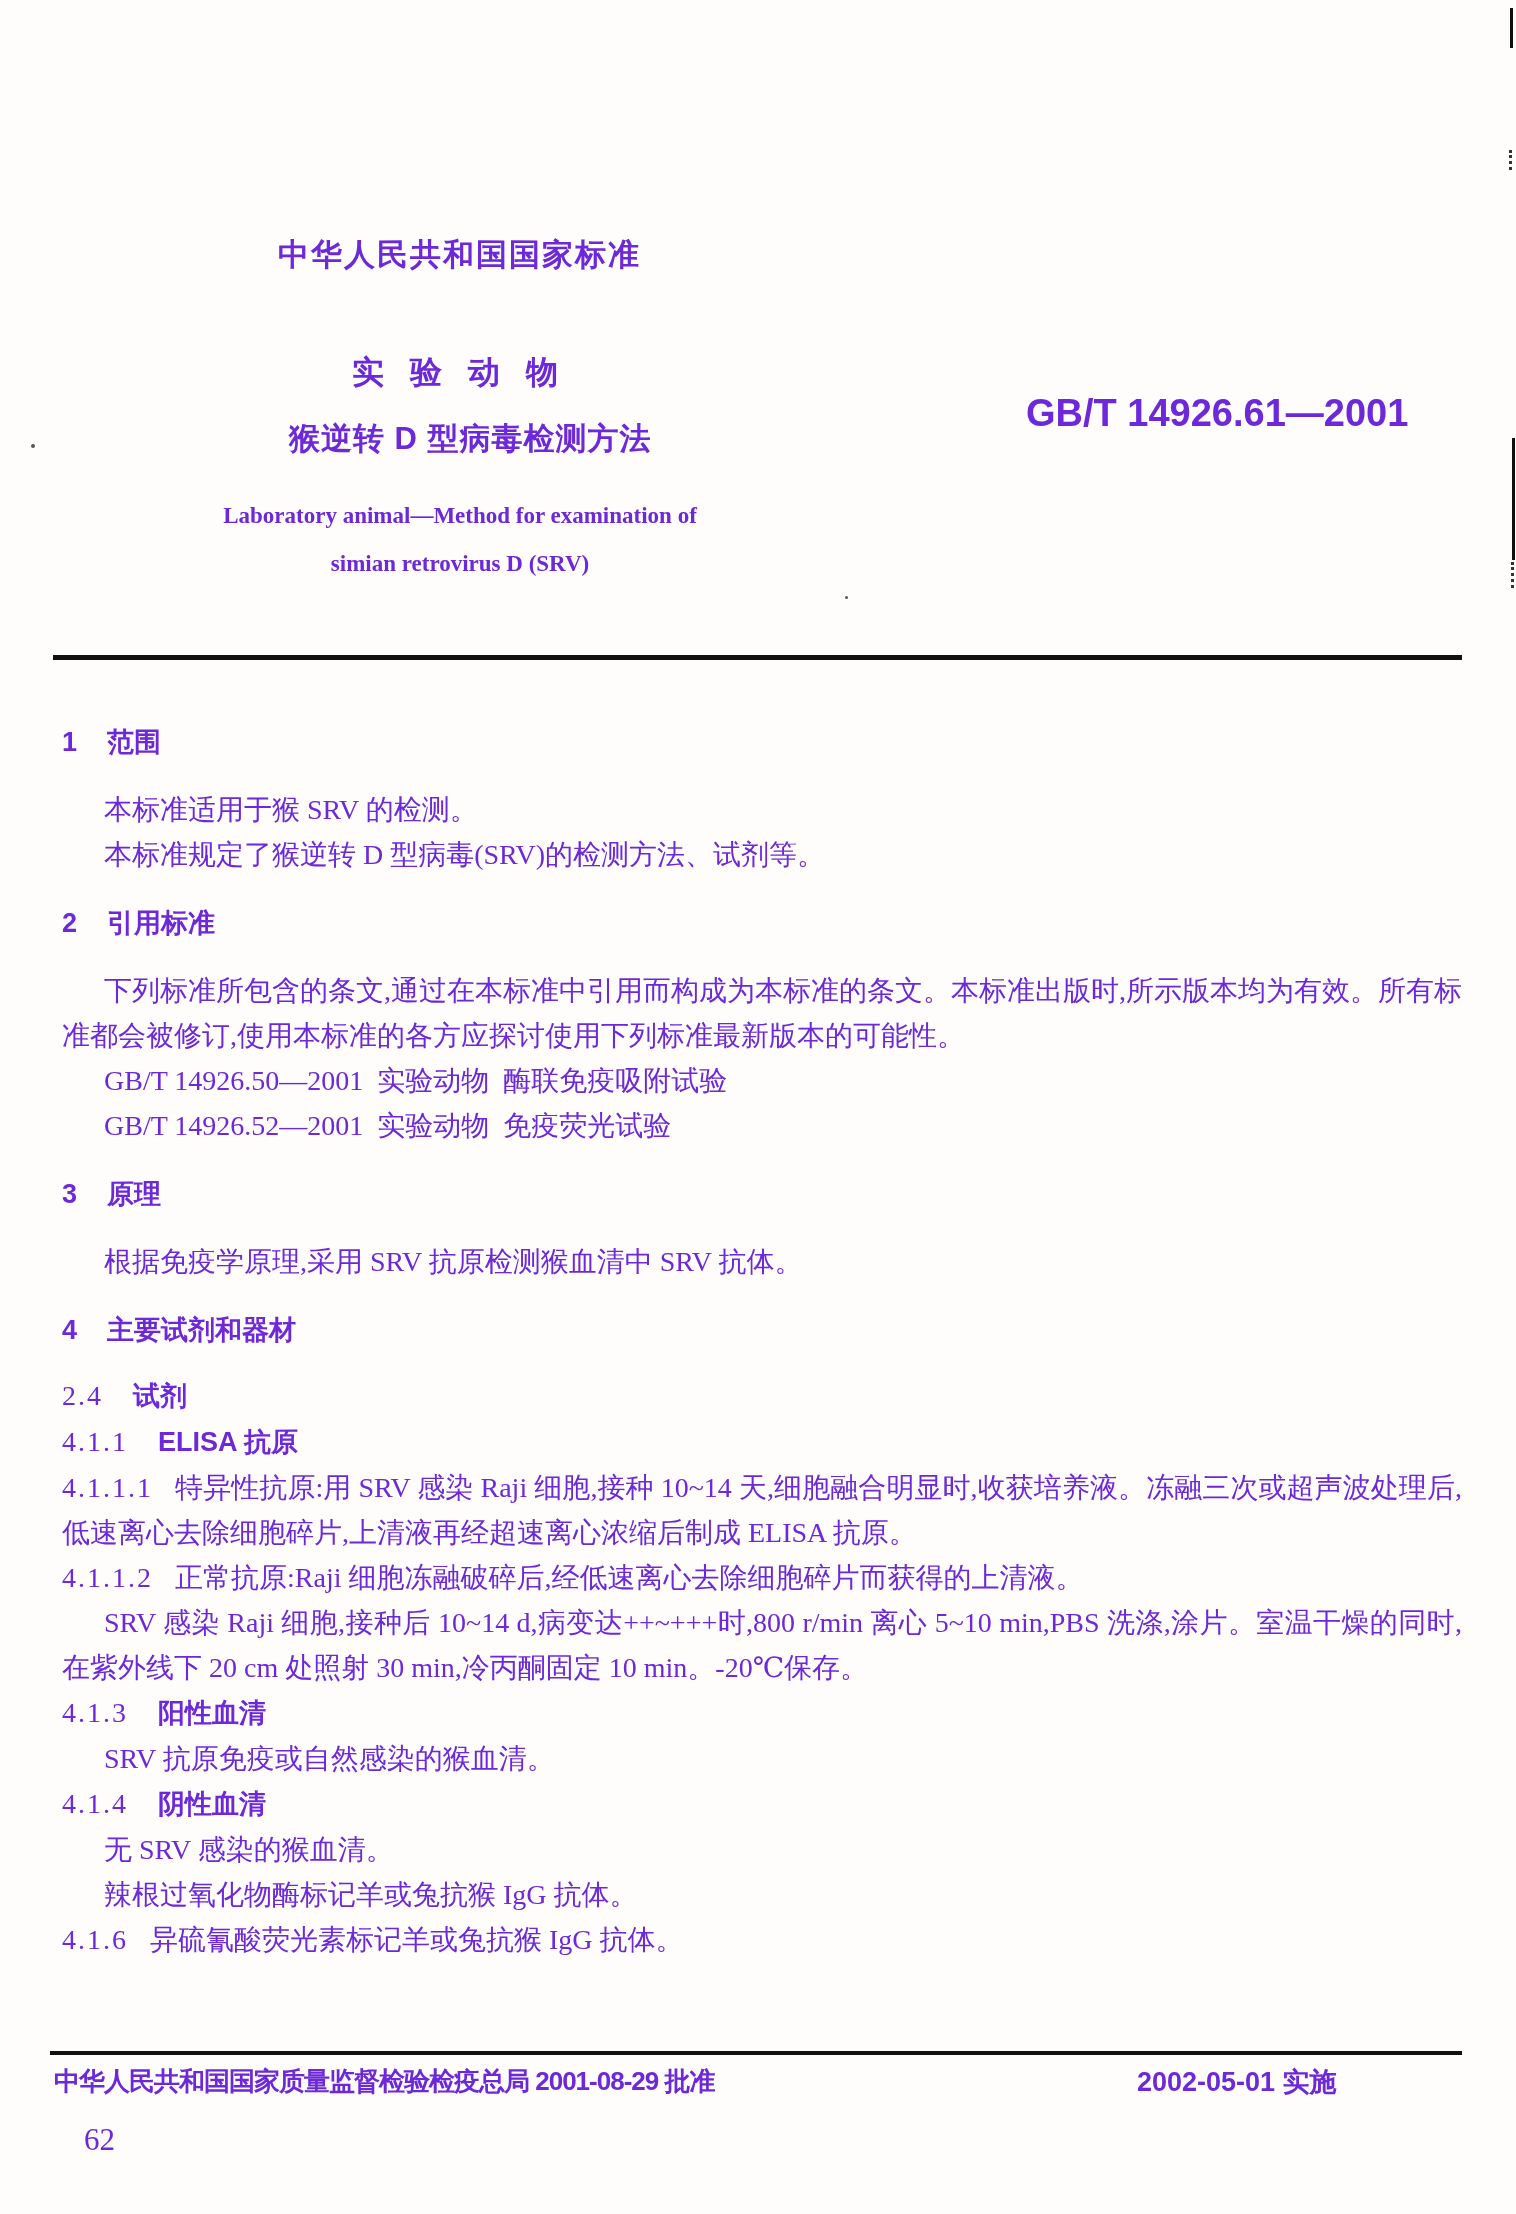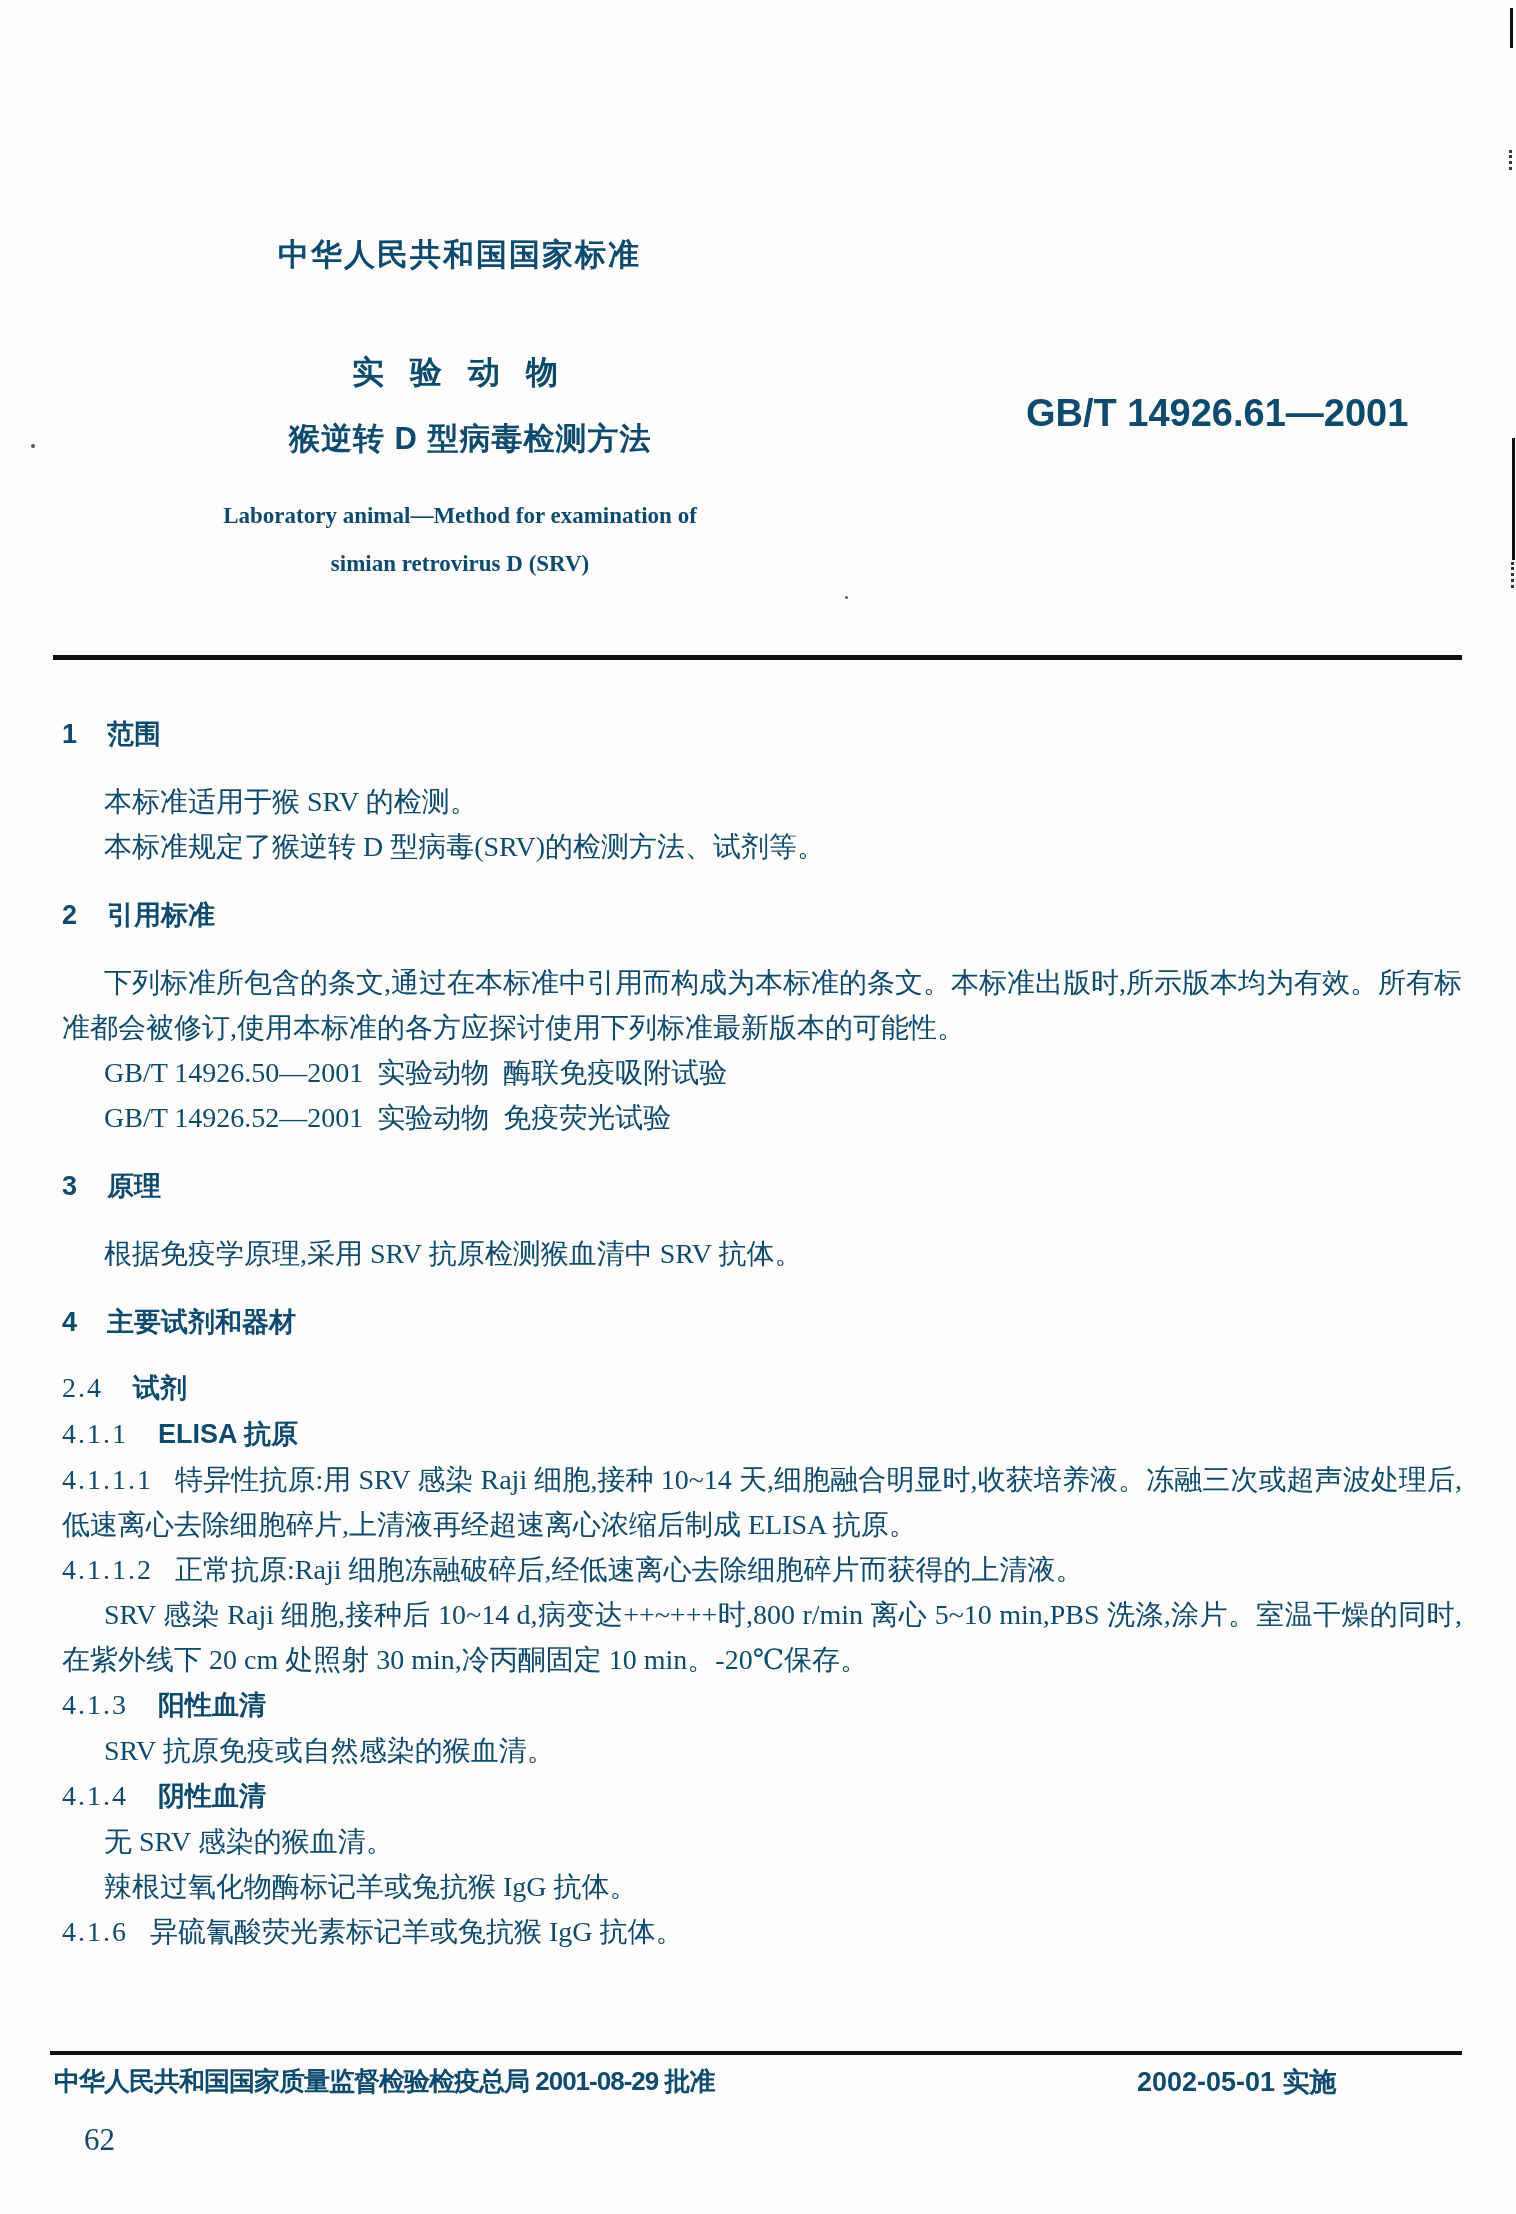--- a/index.html
+++ b/index.html
@@ -1,21 +1,21 @@
 <!DOCTYPE html>
 <html><head>
 <meta charset="utf-8">
 <style>
   html,body{margin:0;padding:0;background:#e8e8e8;}
   .page{
     position:relative;
     width:1516px;height:2214px;
     margin:0 auto;
     background:#fefdfb;
-    color:#0c4a6e;
+    color:#6d28d9;
     font-family:"Liberation Serif","DejaVu Serif",serif;
     overflow:hidden;
   }
   
   .std-label{
     position:absolute;left:278px;top:234px;
     font-family:"Liberation Sans","DejaVu Sans",sans-serif;
     font-weight:bold;font-size:31px;letter-spacing:2px;white-space:nowrap;
   }
   .title-cn-1{
@@ -43,21 +43,21 @@
   
   .body-flow{
     position:absolute;left:62px;top:700px;width:1400px;
     font-size:28px;line-height:45px;
   }
   .sec-head{
     font-family:"Liberation Sans","DejaVu Sans",sans-serif;
     font-weight:bold;font-size:27px;line-height:45px;
     margin:24px 0 22px 0;
   }
-  .sec-head.first{margin-top:12px;}
+  .sec-head.first{margin-top:20px;}
   .sec-head.tight{margin-bottom:20px;}
   .sec-head .num{margin-right:30px;}
   .clause-head{
     font-size:28px;line-height:45px;margin:0;
   }
   .clause-head .num{margin-right:30px;letter-spacing:2px;}
   .clause-head .ttl{
     font-family:"Liberation Sans","DejaVu Sans",sans-serif;font-weight:bold;font-size:27px;
   }
   .para{margin:0;text-indent:42px;text-align:justify;}

